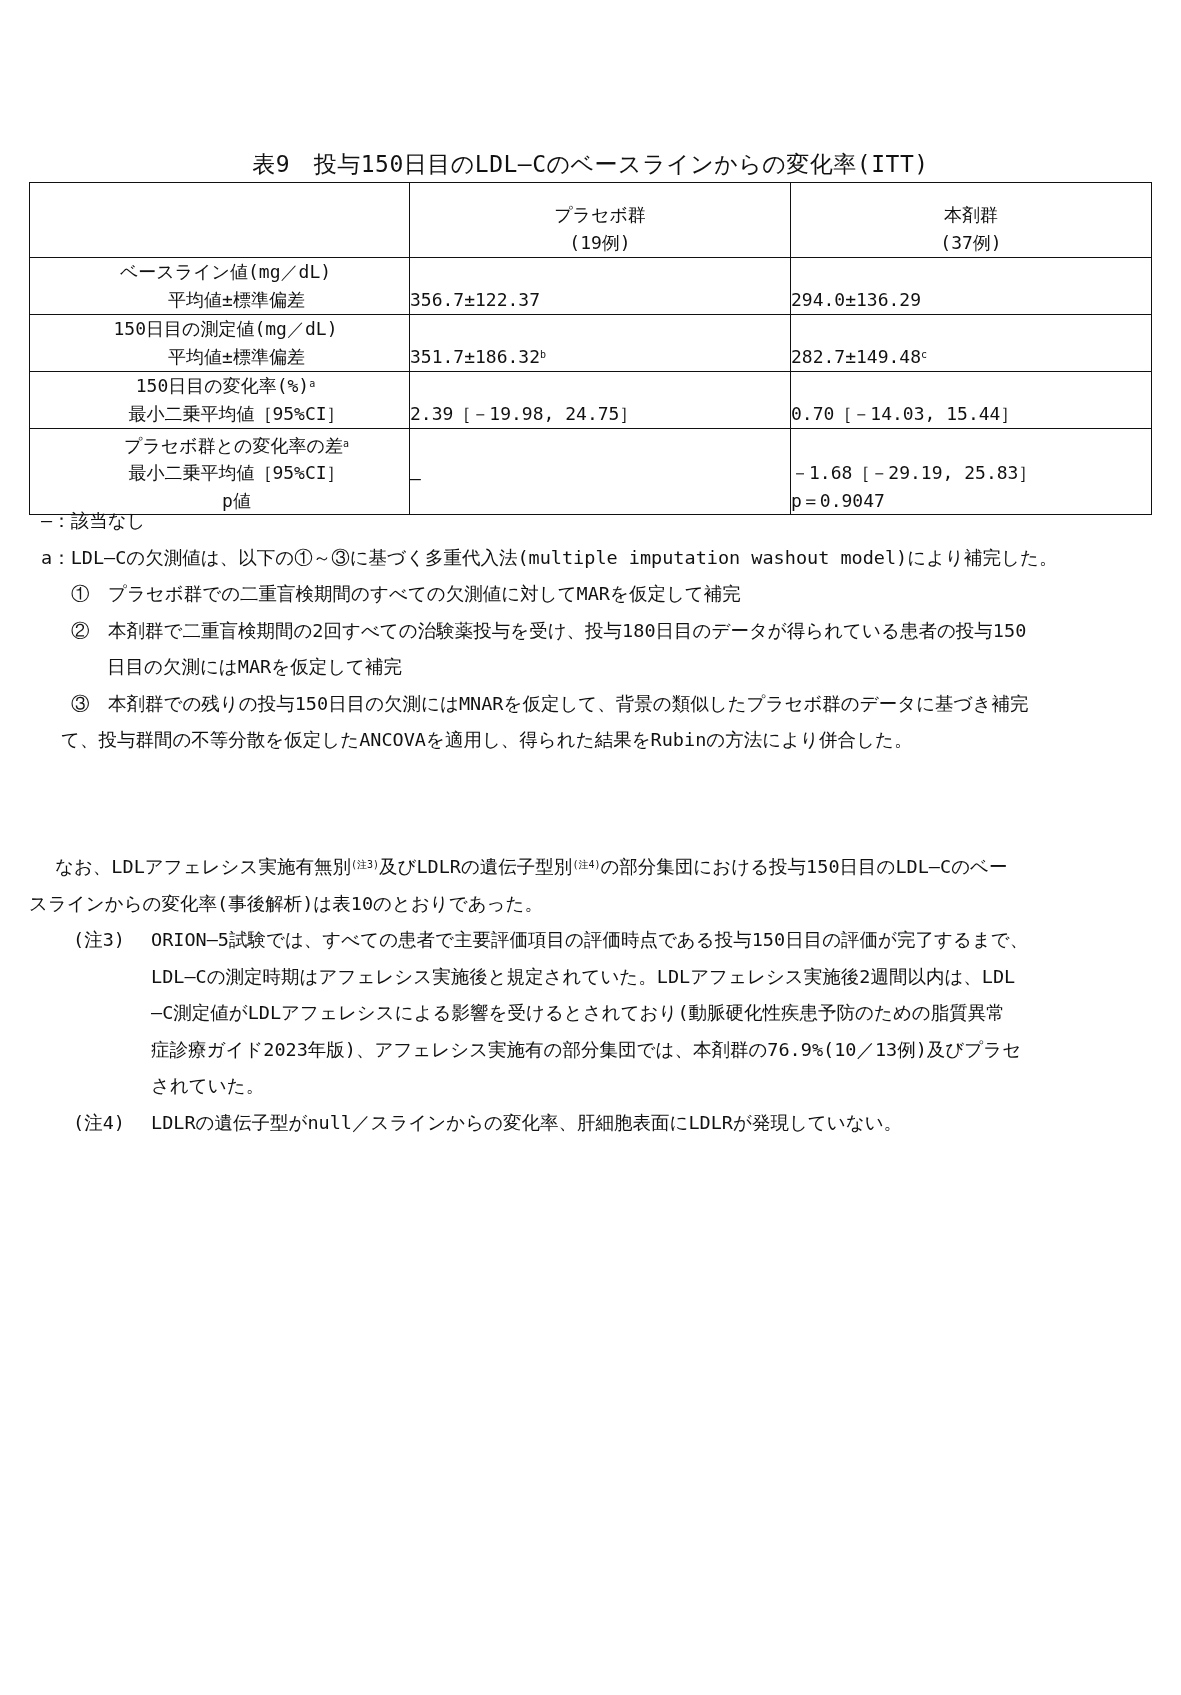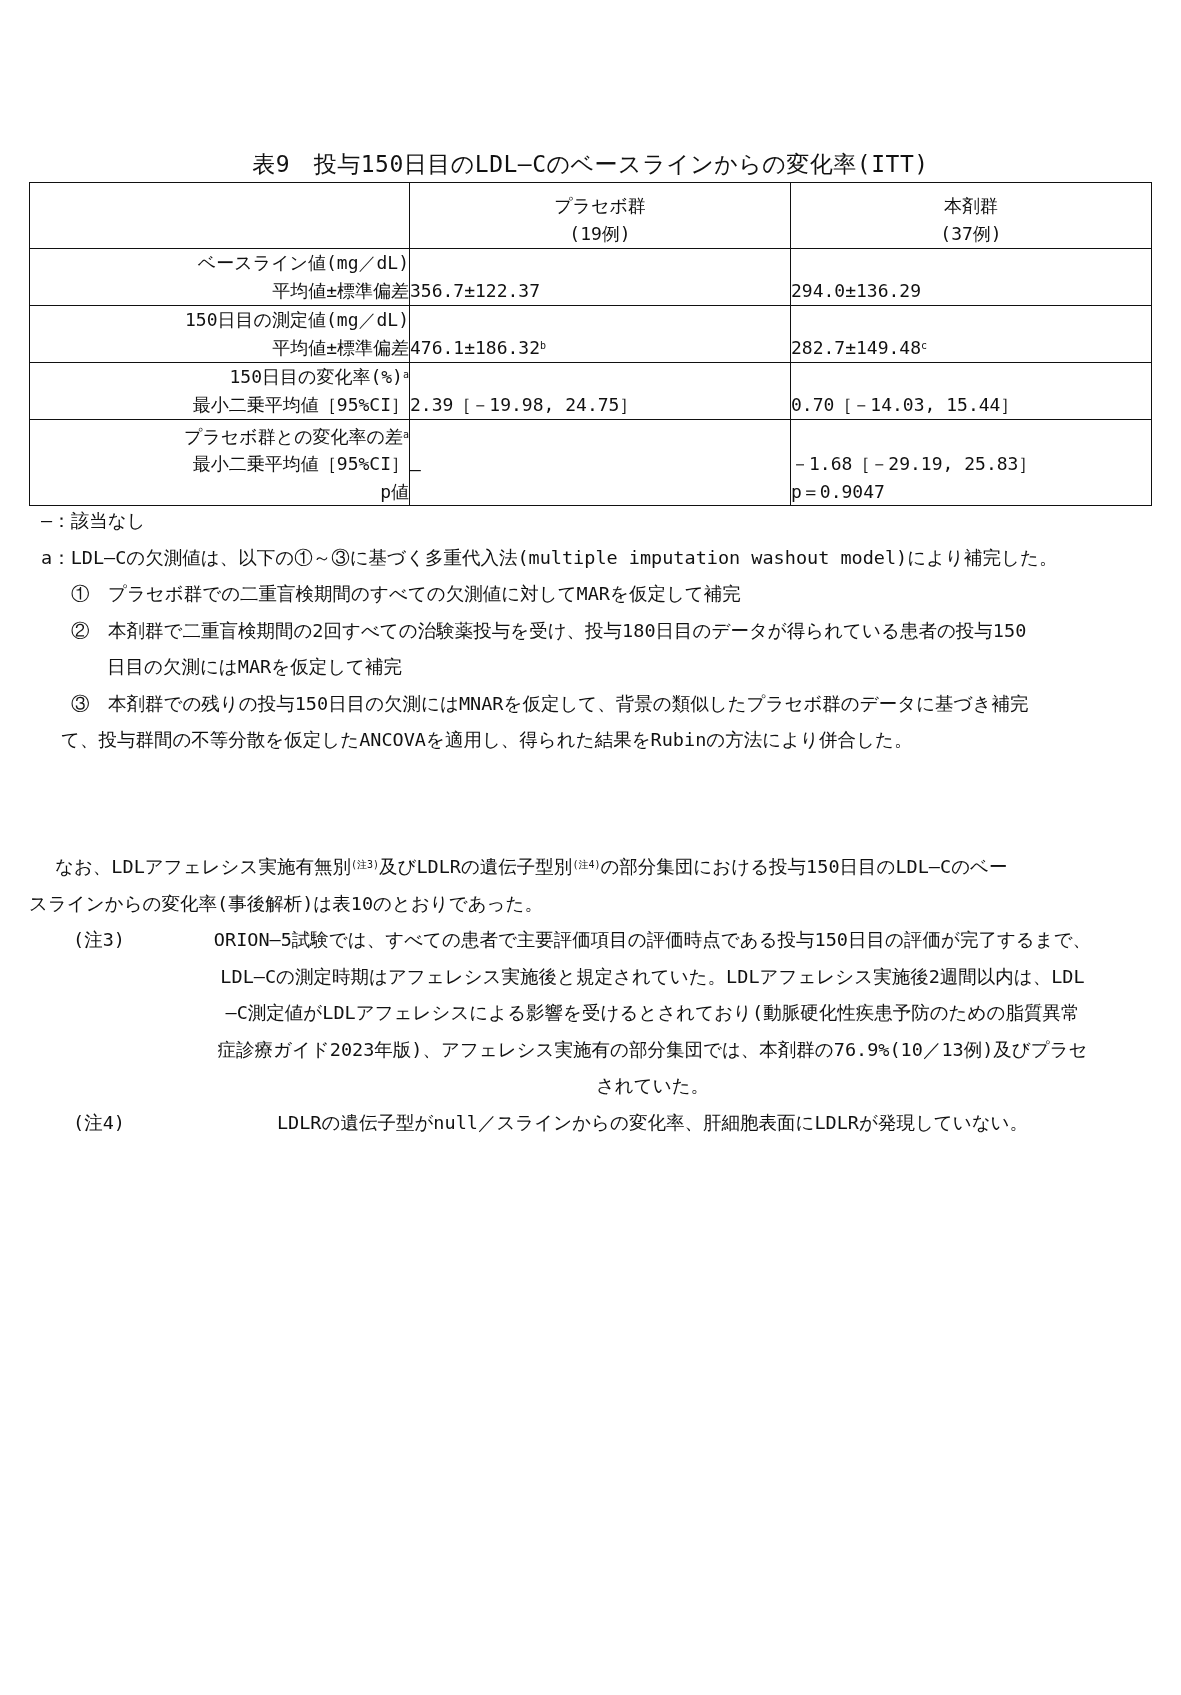--- a/index.html
+++ b/index.html
@@ -13,23 +13,23 @@
     position: absolute; left: 0; width: 1181px; top: 152px;
     text-align: center; font-size: 23px; line-height: 24px; letter-spacing: 0.5px;
   }
   table.t {
     position: absolute; left: 29px; top: 182px; width: 1122px;
     border-collapse: collapse; font-size: 18px; table-layout: fixed;
   }
   table.t td, table.t th {
     border: 1.5px solid #111; padding: 0; vertical-align: bottom; font-weight: normal;
   }
-  table.t th { text-align: center; line-height: 28px; padding-top: 9px; }
+  table.t th { text-align: center; line-height: 28px; padding-top: 18px; }
   col.c1 { width: 380px; } col.c2 { width: 381px; } col.c3 { width: 361px; }
-  .lbl { padding-left: 12px !important; text-align: right; line-height: 28px; }
+  .lbl { padding-left: 12px !important; text-align: center; line-height: 28px; }
   .lbl .ind { display: block; padding-left: 22px; }
   .lbl .top { display: block; }
   .val { line-height: 28px; }
   .val span { display: block; }
   sup { font-size: 10px; vertical-align: top; position: relative; top: -2px; }
   .row-h { height: 57px; }
   .row2 { height: 56px; }
   .row4 { height: 86px; }
   .notes {
     position: absolute; left: 29px; width: 1125px; top: 503px;
@@ -41,21 +41,21 @@
   .n-cont { padding-left: 20px; }
   .para {
     position: absolute; left: 29px; width: 1125px; top: 849px;
     font-size: 18.5px; line-height: 36.5px;
   }
   .para .ln { white-space: nowrap; }
   .para .first { padding-left: 26px; }
   .fn { display: flex; }
   .fn .tag { width: 122px; padding-left: 44px; box-sizing: border-box; flex: none; white-space: nowrap; }
   .fn .body { flex: 1; }
-  .fn .body div { white-space: nowrap; text-align: center; }
+  .fn .body div { white-space: nowrap; }
 </style>
 </head>
 <body>
 
 <div class="page">
 
   <div class="caption">表9　投与150日目のLDL―Cのベースラインからの変化率(ITT)</div>
 
   <table class="t">
     <colgroup>
@@ -88,21 +88,21 @@
             <span>294.0±136.29</span>
           </td>
     </tr>
 
     <tr class="row2">
       <td class="lbl">
         <span class="top">150日目の測定値(mg／dL)</span>
         <span class="ind">平均値±標準偏差</span>
       </td>
       <td class="val">
-            <span><span style="display:inline">476.1±186.32</span><sup>b</sup></span>
+            <span><span style="display:inline">351.7±186.32</span><sup>b</sup></span>
           </td>
       <td class="val">
             <span><span style="display:inline">282.7±149.48</span><sup>c</sup></span>
           </td>
     </tr>
 
     <tr class="row2">
       <td class="lbl">
         <span class="top"><span>150日目の変化率(%)</span><sup>a</sup></span>
         <span class="ind">最小二乗平均値［95%CI］</span>

